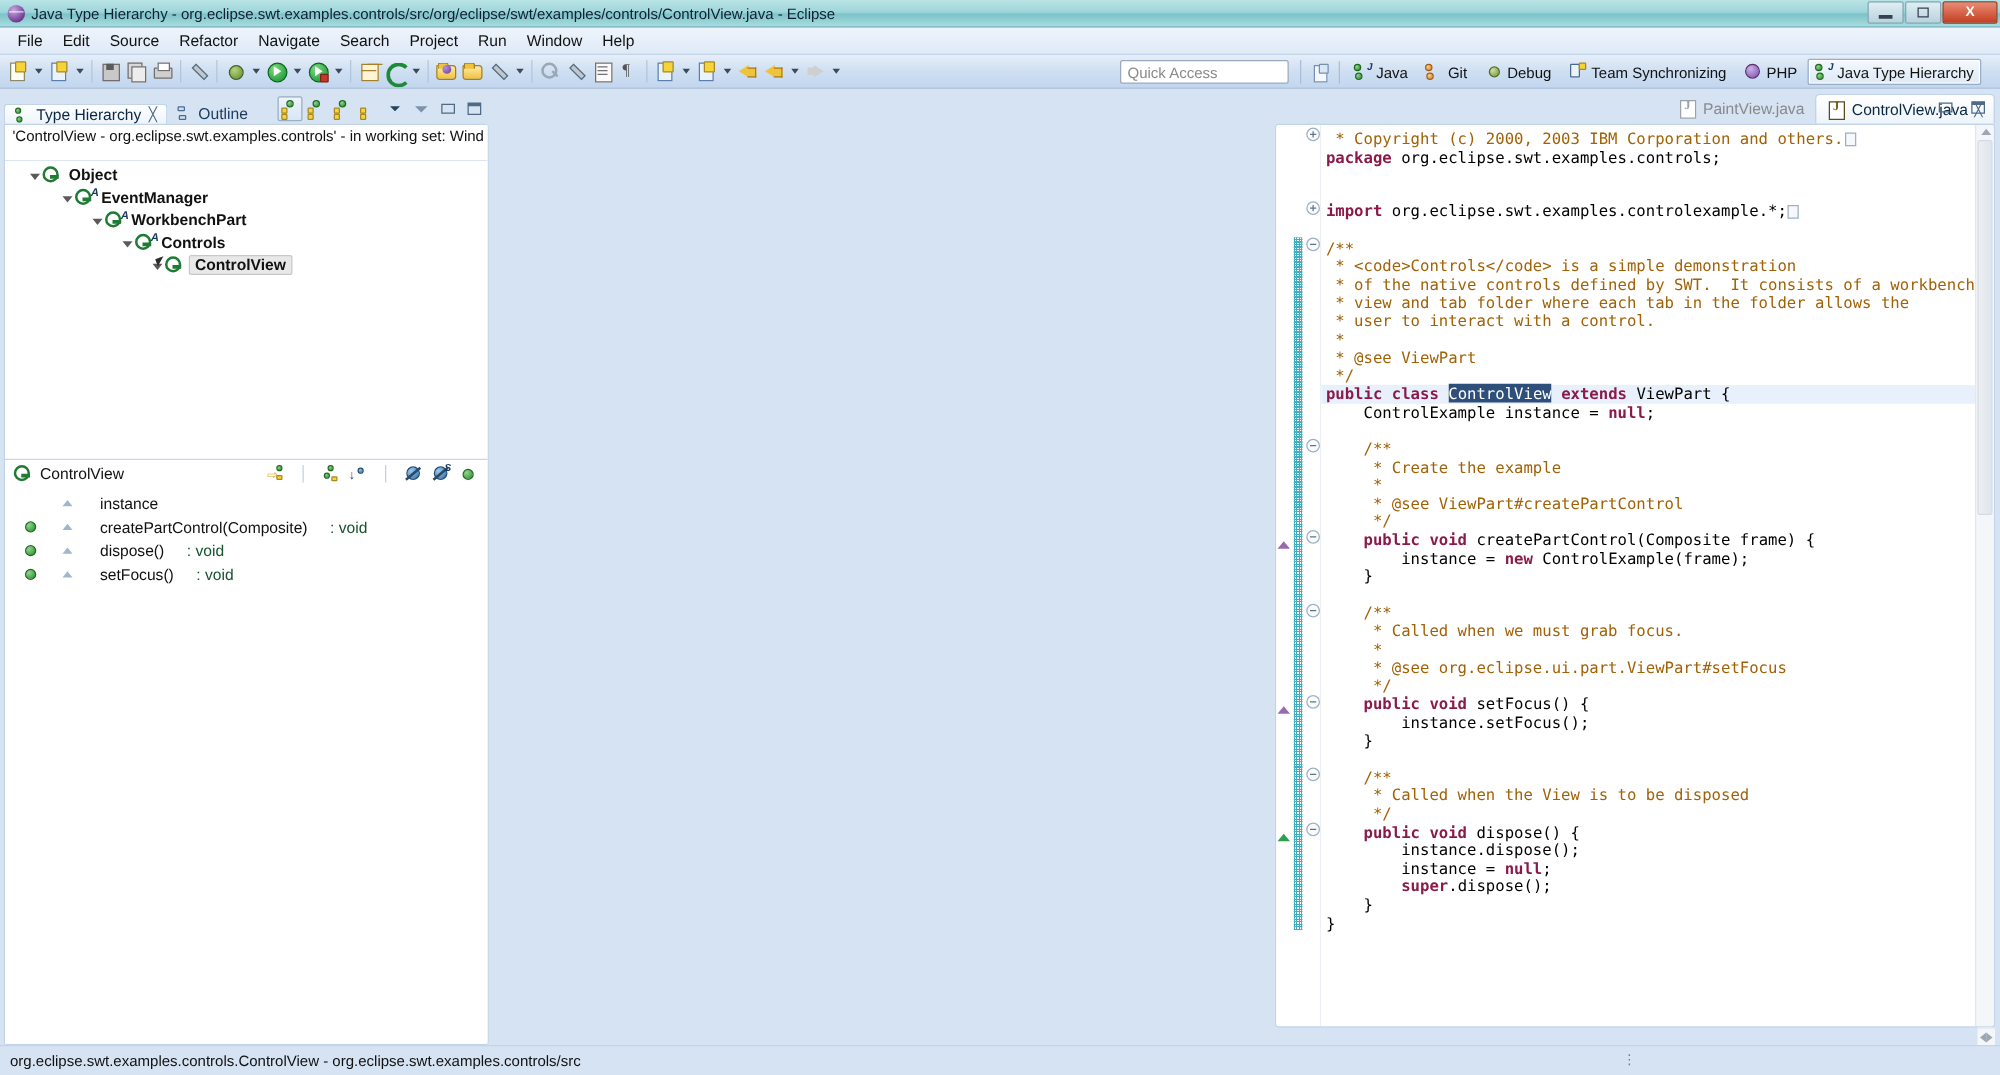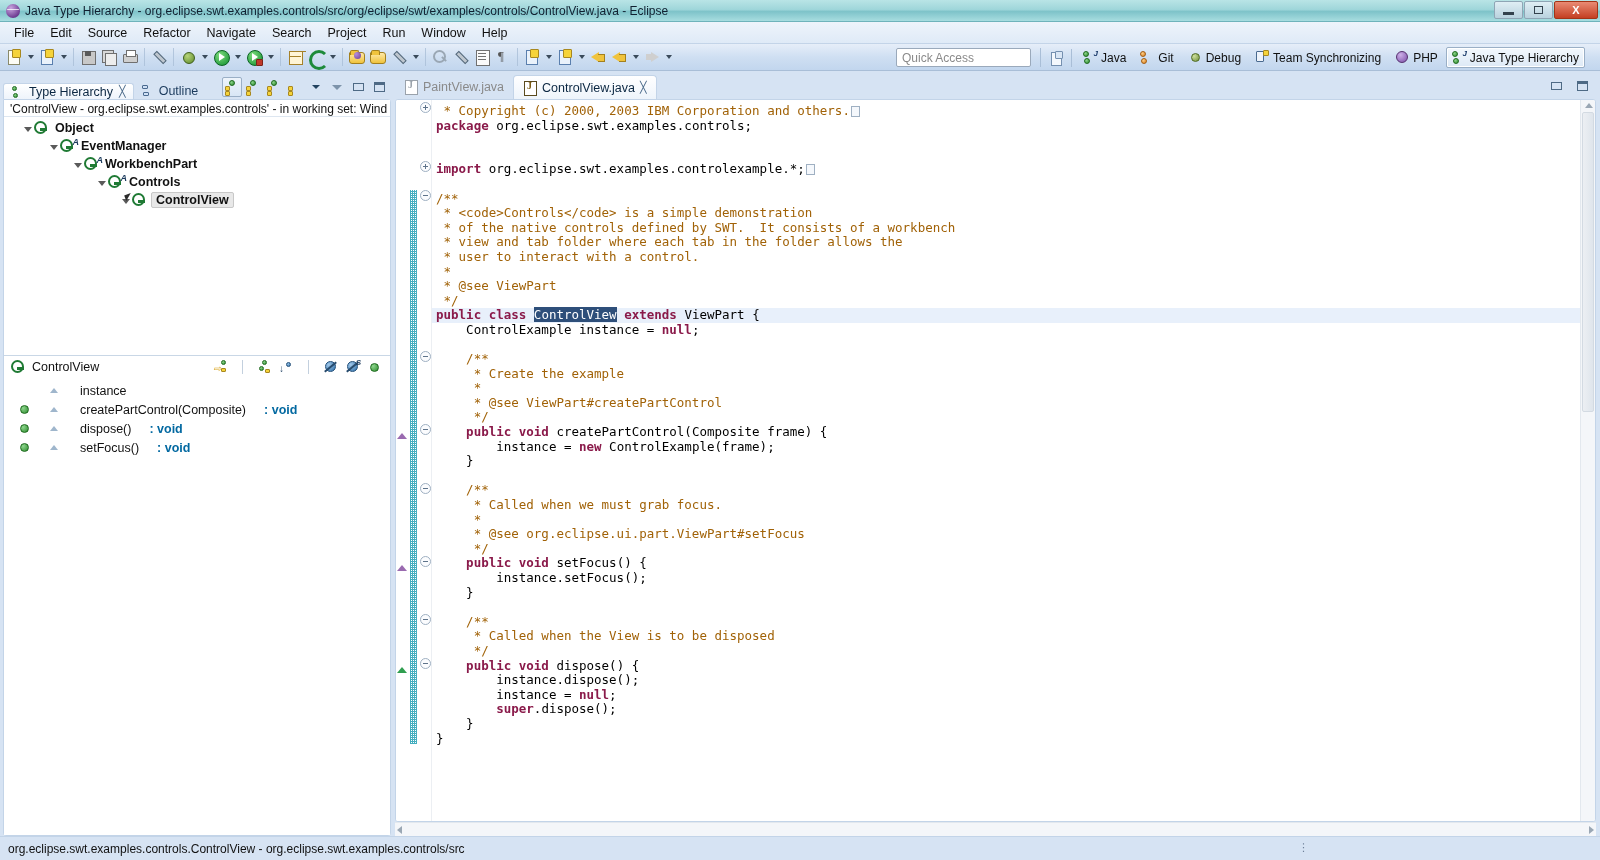--- a/index.html
+++ b/index.html
@@ -283,21 +283,21 @@
     border-top:5px solid #7d93aa; display:block;
   }
   .vtool .minbtn { width:11px; height:8px; border:1.4px solid #4e6a85; }
   .vtool .maxbtn { width:11px; height:10px; border:1.4px solid #4e6a85; border-top-width:3px; }
 
   .viewbody {
     flex:1 1 auto; display:flex; flex-direction:column; min-height:0;
     background:#fff; border:1px solid #c3d4e8; border-radius:0 3px 3px 3px;
   }
   .hier-header {
-    font-size:12px; color:#111; padding:2px 4px 0 6px; white-space:nowrap;
+    font-size:12px; color:#111; padding:2px 4px 12px 6px; white-space:nowrap;
     border-bottom:1px solid #dde6f0; background:#fff; overflow:hidden;
   }
   .tree { flex:0 0 238px; overflow:hidden; padding-top:2px; background:#fff; }
   .trow { display:flex; align-items:center; height:18px; font-size:12.5px; color:#111; white-space:nowrap; }
   .twist {
     width:11px; flex:0 0 11px; display:flex; align-items:center; justify-content:center;
   }
   .twist:after {
     content:""; width:0; height:0;
     border-left:4px solid transparent; border-right:4px solid transparent; border-top:5px solid #5a5a5a;
@@ -353,24 +353,24 @@
   }
   .mrow .bullet.hidden { visibility:hidden; }
   .mrow .tri {
     width:10px; flex:0 0 10px; display:flex; align-items:center; justify-content:center; margin-right:3px;
   }
   .mrow .tri:after {
     content:""; border-left:4px solid transparent; border-right:4px solid transparent;
     border-bottom:5px solid #9fb6cc;
   }
   .mrow .mname { color:#111; }
-  .mrow .mret { color:#0369a1;font-weight:bold; }
+  .mrow .mret { color:#14532d; }
 
   
-  .editorpane { flex:1 1 auto; display:flex; flex-direction:column; min-width:0; min-height:0; }
+  .editorpane { flex:1 1 auto; display:flex; flex-direction:column; min-width:0; min-height:0;align-items:flex-end; }
   .etabs { height:25px; flex:0 0 25px; display:flex; align-items:flex-end; position:relative; }
   .etab {
     display:flex; align-items:center; gap:5px; height:24px; padding:0 9px;
     font-size:12.5px; border-radius:4px 4px 0 0; white-space:nowrap; color:#8a8a8a;
   }
   .etab.active {
     background:linear-gradient(180deg,#ffffff,#eef4fb);
     border:1px solid #c3d4e8; border-bottom:none; color:#0b2742;
   }
   .jico { width:14px; height:14px; position:relative; flex:0 0 14px; }

